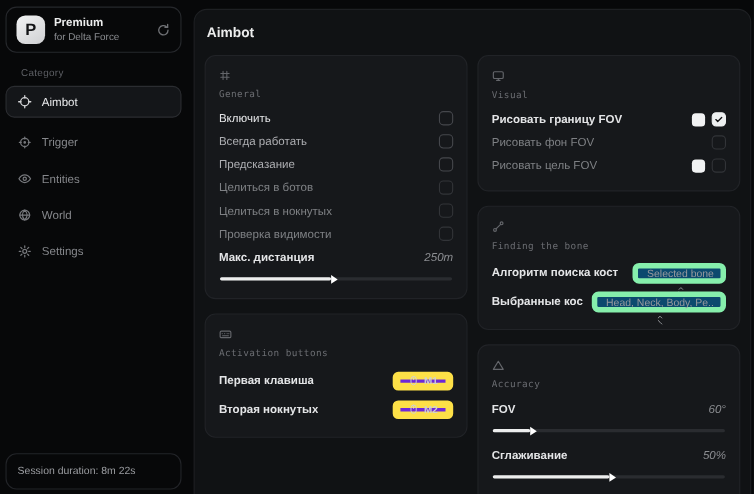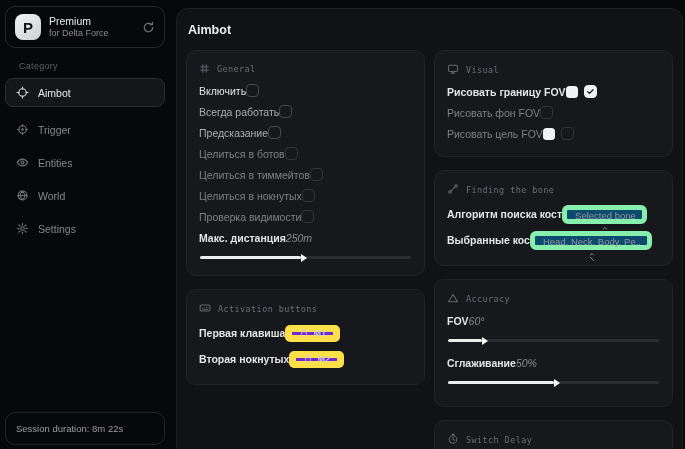--- a/index.html
+++ b/index.html
@@ -20,21 +20,21 @@
     border:1px solid #26282c; border-radius:10px;
     padding:7px 9px; display:flex; align-items:center; gap:8px;
   }
   .logo {
     width:26px; height:26px; border-radius:8px;
     background:linear-gradient(145deg,#f2f3f4,#cfd0d2);
     color:#131416; font-weight:bold; font-size:15px;
     display:flex; align-items:center; justify-content:center;
   }
   .lic-txt { flex:1; line-height:1.25; }
-  .lic-title { font-size:10.5px; font-weight:normal; color:#eceded; }
+  .lic-title { font-size:10.5px; font-weight:bold; color:#eceded; }
   .lic-sub { font-size:9px; color:#8a8c90; }
   .sync { color:#6f7175; display:flex; }
   .category { font-size:9px; color:#5d5f64; margin:13px 0 7px 14px; letter-spacing:.3px; }
   .nav { display:flex; flex-direction:column; }
   .nav-item {
     display:flex; align-items:center; gap:9px;
     font-size:10.5px; color:#85878b;
     padding:7px 10px; border-radius:8px; border:1px solid transparent;
     margin-bottom:4px; cursor:pointer;
   }
@@ -55,27 +55,28 @@
     border-radius:12px; padding:12px 9px 0 9px;
   }
   .page-title { font-size:12.5px; font-weight:bold; color:#eceded; margin:2px 0 13px 2px; }
   .cols { display:flex; gap:9px; }
   .col { width:239px; display:flex; flex-direction:column; gap:13px; }
   .card {
     background:#16181b; border:1px solid #212327;
     border-radius:10px; padding:10px 12px 12px 12px;
   }
   .sec-head {
-    display:flex; align-items:flex-end; gap:7px;
+    display:flex; align-items:flex-start; gap:7px;
     font-family:"DejaVu Sans Mono", monospace;
     font-size:8.5px; color:#6b6d72; letter-spacing:.4px;
     margin:2px 0 6px 0;
+    flex-direction:column;
   }
   .sec-head .sicon { display:flex; color:#64666b; }
-  .row { display:flex; align-items:center; justify-content:flex-start; height:21px; }
+  .row { display:flex; align-items:center; justify-content:space-between; height:21px; }
   .row.tall { height:26px; }
   .lbl { font-size:10.5px; white-space:nowrap; overflow:hidden; }
   .tone-bright { color:#e4e5e7; }
   .tone-mid { color:#adaeb2; }
   .tone-dim { color:#7e8084; }
   .bold { font-weight:bold; }
   .val { font-size:10.5px; color:#8b8d91; white-space:nowrap;font-style:italic; }
   
   .cbx {
     width:13px; height:13px; border-radius:4px;
@@ -206,24 +207,20 @@
             </div>
             <div class="row">
               <span class="lbl tone-mid">Предсказание</span>
               <span class="cbx"></span>
             </div>
             <div class="row">
               <span class="lbl tone-dim">Целиться в ботов</span>
               <span class="cbx dim"></span>
             </div>
             <div class="row">
-              <span class="lbl tone-dim">Целиться в тиммейтов</span>
-              <span class="cbx dim"></span>
-            </div>
-            <div class="row">
               <span class="lbl tone-dim">Целиться в нокнутых</span>
               <span class="cbx dim"></span>
             </div>
             <div class="row">
               <span class="lbl tone-dim">Проверка видимости</span>
               <span class="cbx dim"></span>
             </div>
           </div>
         <div class="row">
           <span class="lbl tone-bright bold">Макс. дистанция</span>

